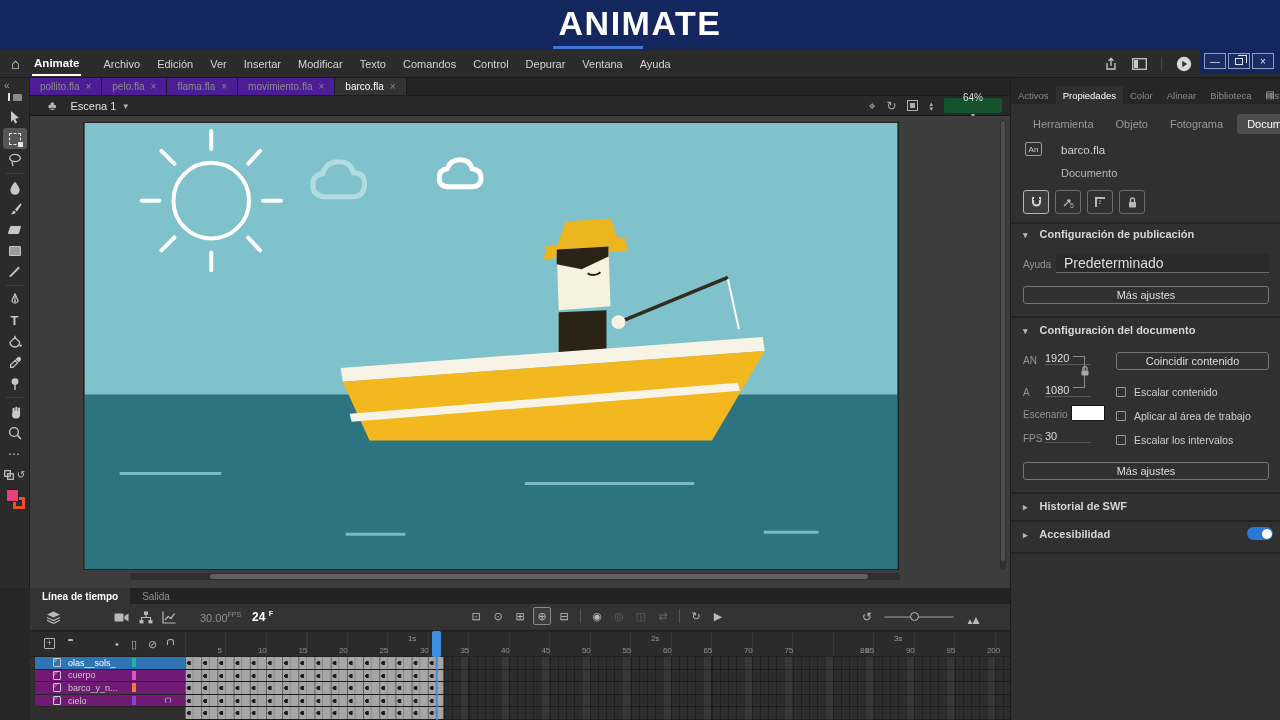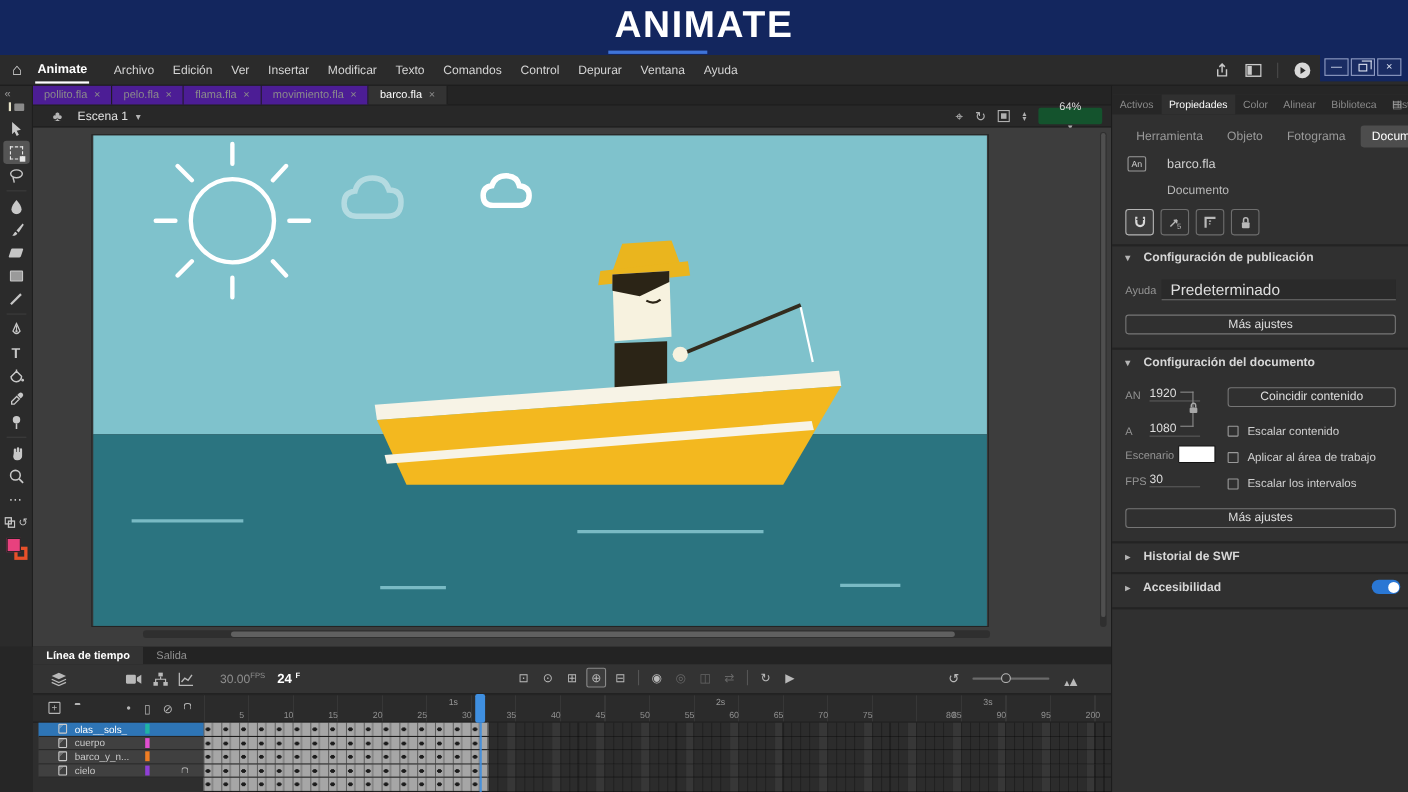--- a/index.html
+++ b/index.html
@@ -165,21 +165,21 @@
   .lock { position:relative; width:7px; height:5px; background:#b5b5b5; border-radius:1px; }
   .lock::before { content:""; position:absolute; left:1px; top:-4px; width:5px; height:5px;
                   border:1px solid #b5b5b5; border-bottom:none; border-radius:3px 3px 0 0; }
   .ruler-area { position:absolute; left:155px; top:43px; width:825px; height:26px; background:#2b2b2b;
                 border-top:1px solid #242424; border-bottom:1px solid #202020;
                 background-image:repeating-linear-gradient(90deg, rgba(255,255,255,0.06) 0 1px, transparent 1px 40.5px); }
   .ruler-num { position:absolute; top:14px; font-size:8px; color:#909090; }
   .ruler-sec { position:absolute; top:2px; font-size:8px; color:#9a9a9a; }
   .tl-rows { position:absolute; left:0; top:69px; width:980px; height:63px; }
   .layer-cell { position:absolute; left:5px; width:150px; height:12.6px; display:flex; align-items:center;
-                border-bottom:1px solid #262626; background:#404040; }
+                border-bottom:1px solid #262626; background:#701a75; }
   .layer-cell.selected { background:#2e75b6; }
   .page-ic { position:absolute; left:18px; width:8px; height:9px; border:1px solid #c9c9c9; border-radius:1px;
              background:linear-gradient(135deg, rgba(255,255,255,0.25) 0 3px, transparent 3px); }
   .layer-name { position:absolute; left:33px; width:62px; color:#c9c9c9; font-size:9px; white-space:nowrap;
                 overflow:hidden; }
   .layer-cell.selected .layer-name { color:#fff; }
   .layer-swatch { position:absolute; left:97px; width:4px; height:9px; }
   .layer-eyeoff { position:absolute; left:112px; color:#b5b5b5; font-size:9px; line-height:9px; }
   .layer-lockwrap { position:absolute; left:129px; transform:scale(0.9); }
   .frames-row { position:absolute; left:155px; width:825px; height:12.6px; border-bottom:1px solid rgba(0,0,0,0.35);

